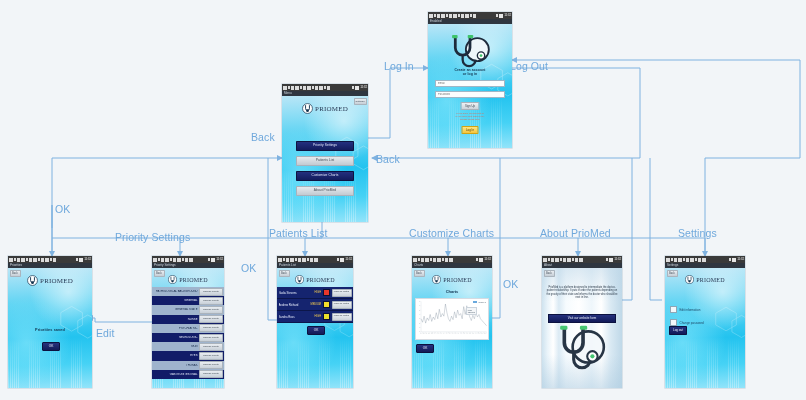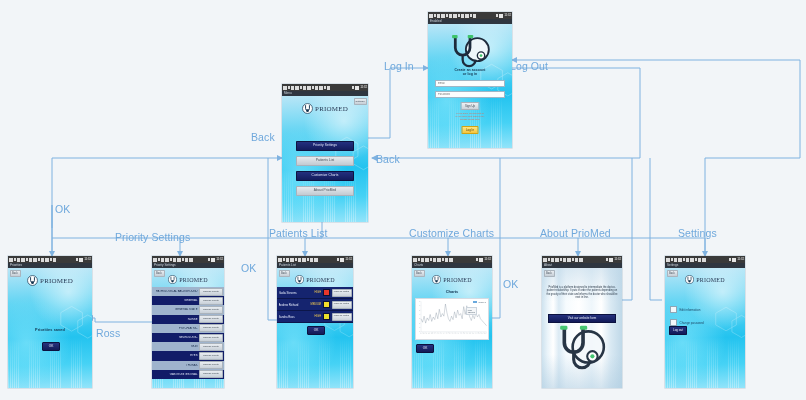--- a/index.html
+++ b/index.html
@@ -317,21 +317,21 @@
 
       <path d="M662,300 L650,300 L650,158"></path>
     </g>
   </svg>
 
   <div class="edge-label" style="left:384px;top:60px;">Log In</div>
   <div class="edge-label" style="left:510px;top:60px;">Log Out</div>
   <div class="edge-label" style="left:251px;top:131px;">Back</div>
   <div class="edge-label" style="left:376px;top:153px;">Back</div>
   <div class="edge-label" style="left:55px;top:203px;">OK</div>
-  <div class="edge-label" style="left:96px;top:327px;">Ross</div>
+  <div class="edge-label" style="left:96px;top:327px;">Edit</div>
   <div class="edge-label" style="left:115px;top:231px;">Priority Settings</div>
   <div class="edge-label" style="left:241px;top:262px;">OK</div>
   <div class="edge-label" style="left:269px;top:227px;">Patients List</div>
   <div class="edge-label" style="left:409px;top:227px;">Customize Charts</div>
   <div class="edge-label" style="left:503px;top:278px;">OK</div>
   <div class="edge-label" style="left:540px;top:227px;">About PrioMed</div>
   <div class="edge-label" style="left:678px;top:227px;">Settings</div>
 
   <div class="phone" style="left:428px;top:12px;width:84px;height:136px;display:flex;flex-direction:column;">
     <div class="statusbar">

